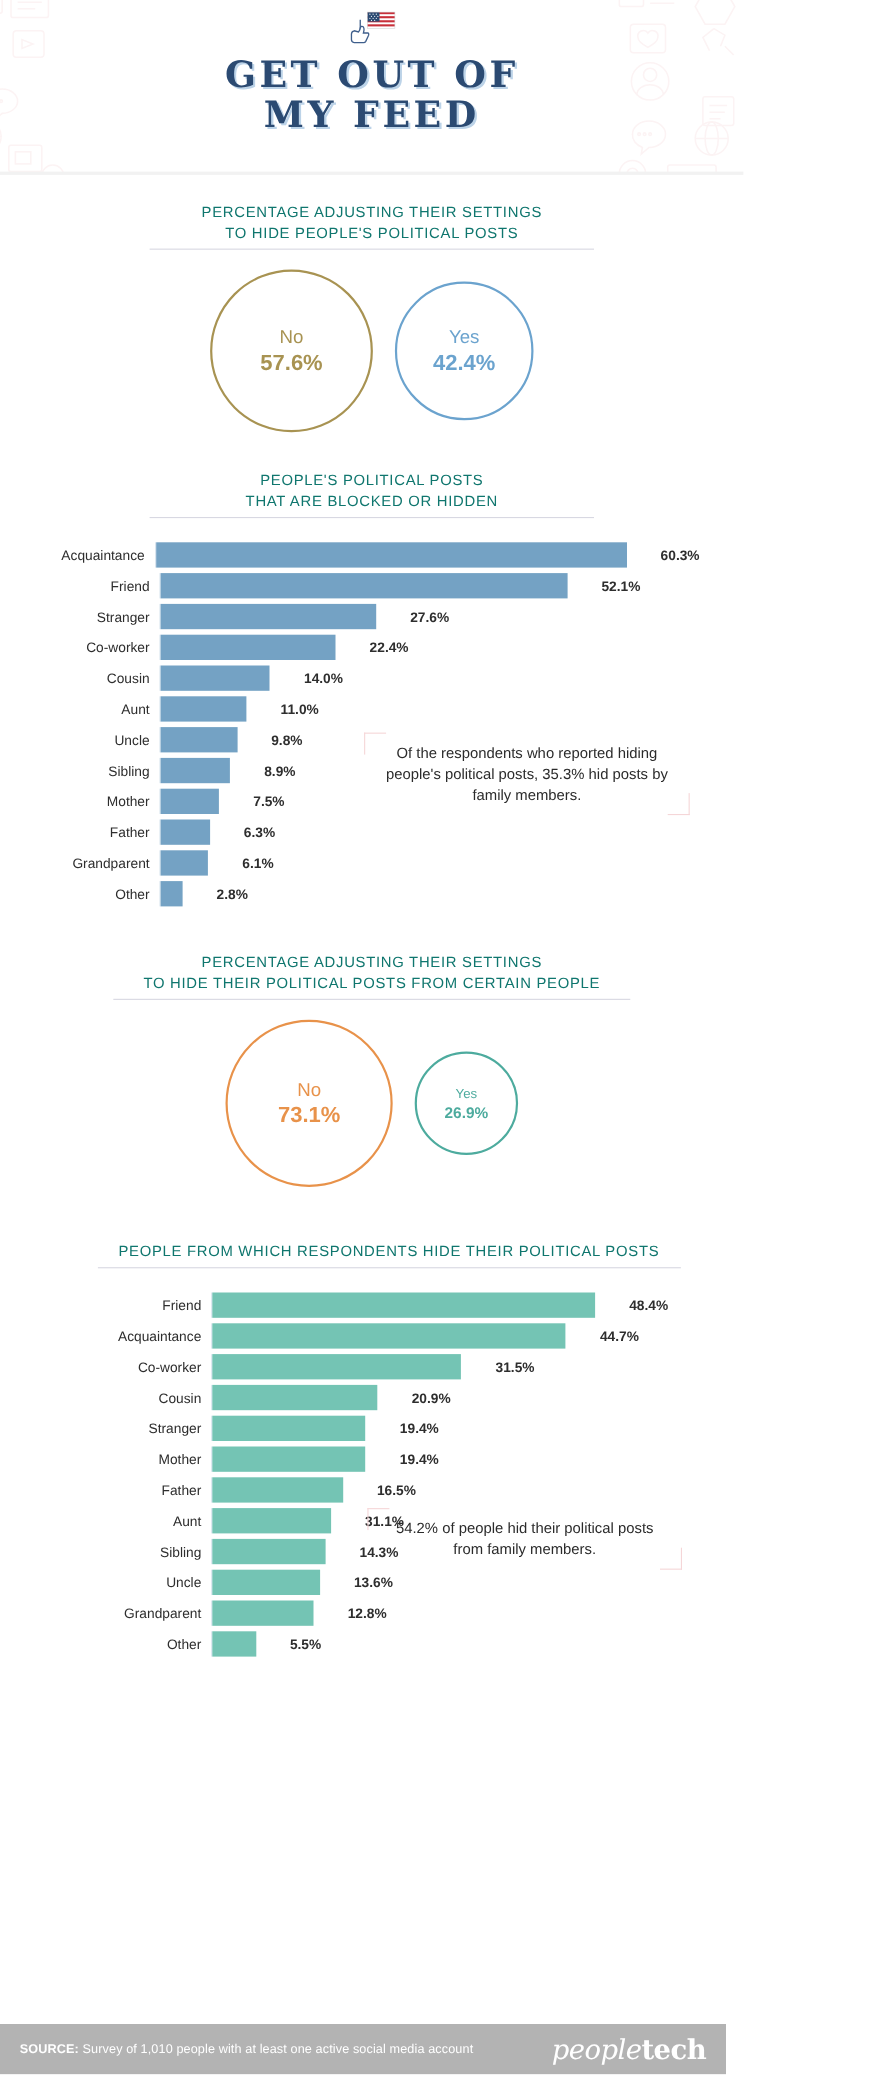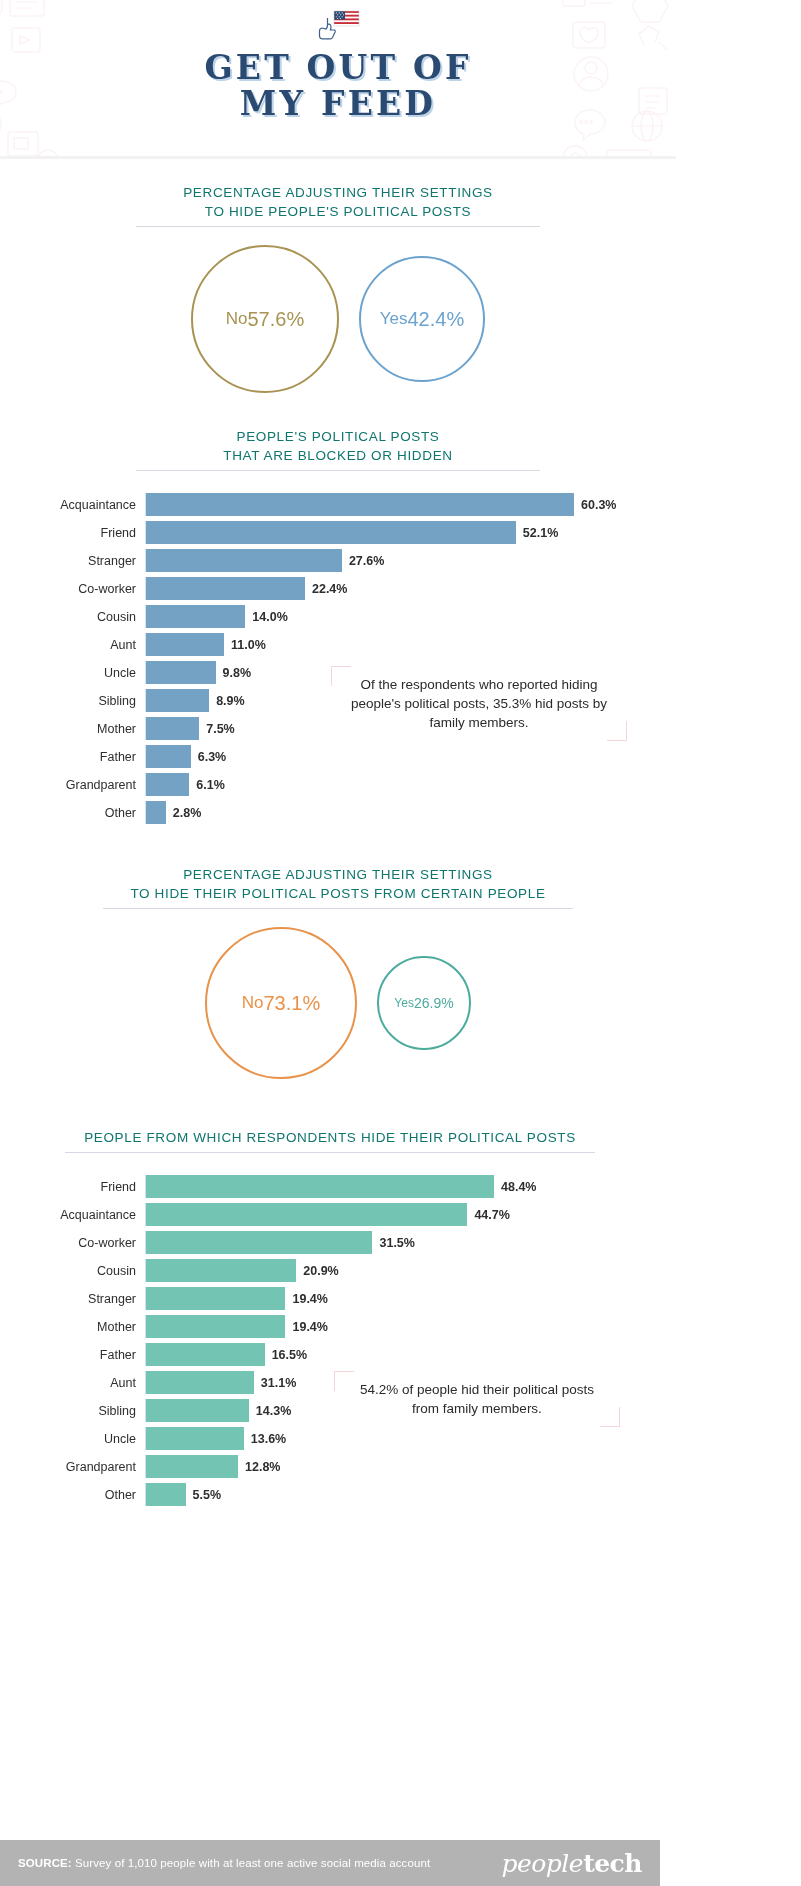--- a/index.html
+++ b/index.html
@@ -91,34 +91,35 @@
   
   .circle-row {
     display: flex;
     justify-content: center;
     align-items: center;
     gap: 20px;
   }
   .circ {
     border-radius: 50%;
     display: flex;
+    flex-direction: column;
     align-items: center;
     justify-content: center;
     background: #fff;
     text-align: right;
   }
   .circ .lbl {
     font-size: 17px;
     line-height: 22px;
     font-weight: 400;
   }
   .circ .val {
     font-size: 20px;
     line-height: 24px;
-    font-weight: normal;
+    font-weight: bold;
   }
   .circ.sm .lbl { font-size: 12px; line-height: 16px; }
   .circ.sm .val { font-size: 14px; line-height: 18px; }
 
   
   .chart { position: relative; }
   .bar-row {
     display: flex;
     align-items: center;
     height: 23px;
@@ -131,20 +132,21 @@
     font-size: 12.5px;
     color: #2e2e2e;
     white-space: nowrap;
   }
   .bar-track {
     flex: 1;
     display: flex;
     align-items: center;
     border-left: 1px solid #d6e3ee;
     height: 23px;
+    gap: 24px;
   }
   .bar-fill {
     height: 23px;
   }
   .bar-val {
     font-size: 12.5px;
     font-weight: bold;
     color: #2e2e2e;
     margin-left: 7px;
     white-space: nowrap;
@@ -426,21 +428,21 @@
         <div class="lbl">No</div>
         <div class="val">73.1%</div>
       </div>
       <div class="circ sm" style="width:94px;height:94px;border:2px solid #4dab9e;color:#4dab9e;">
         <div class="lbl">Yes</div>
         <div class="val">26.9%</div>
       </div>
     </div>
   </div>
 
-  <div style="position:absolute;top:1128px;left:0;right:16px;">
+  <div style="position:absolute;top:1128px;left:0;right:16px;padding-left:47px;">
     <div class="sec-head">
       <div>PEOPLE FROM WHICH RESPONDENTS HIDE THEIR POLITICAL POSTS</div>
       <span class="underline" style="width:530px;"></span>
     </div>
 
     <div class="chart" id="chart2-bars" style="margin-top:22px;padding:0 40px 0 40px;">
         <div class="bar-row">
           <div class="bar-label">Friend</div>
           <div class="bar-track">
             <div class="bar-fill" style="width: 348px; background: rgb(116, 196, 180);"></div>

